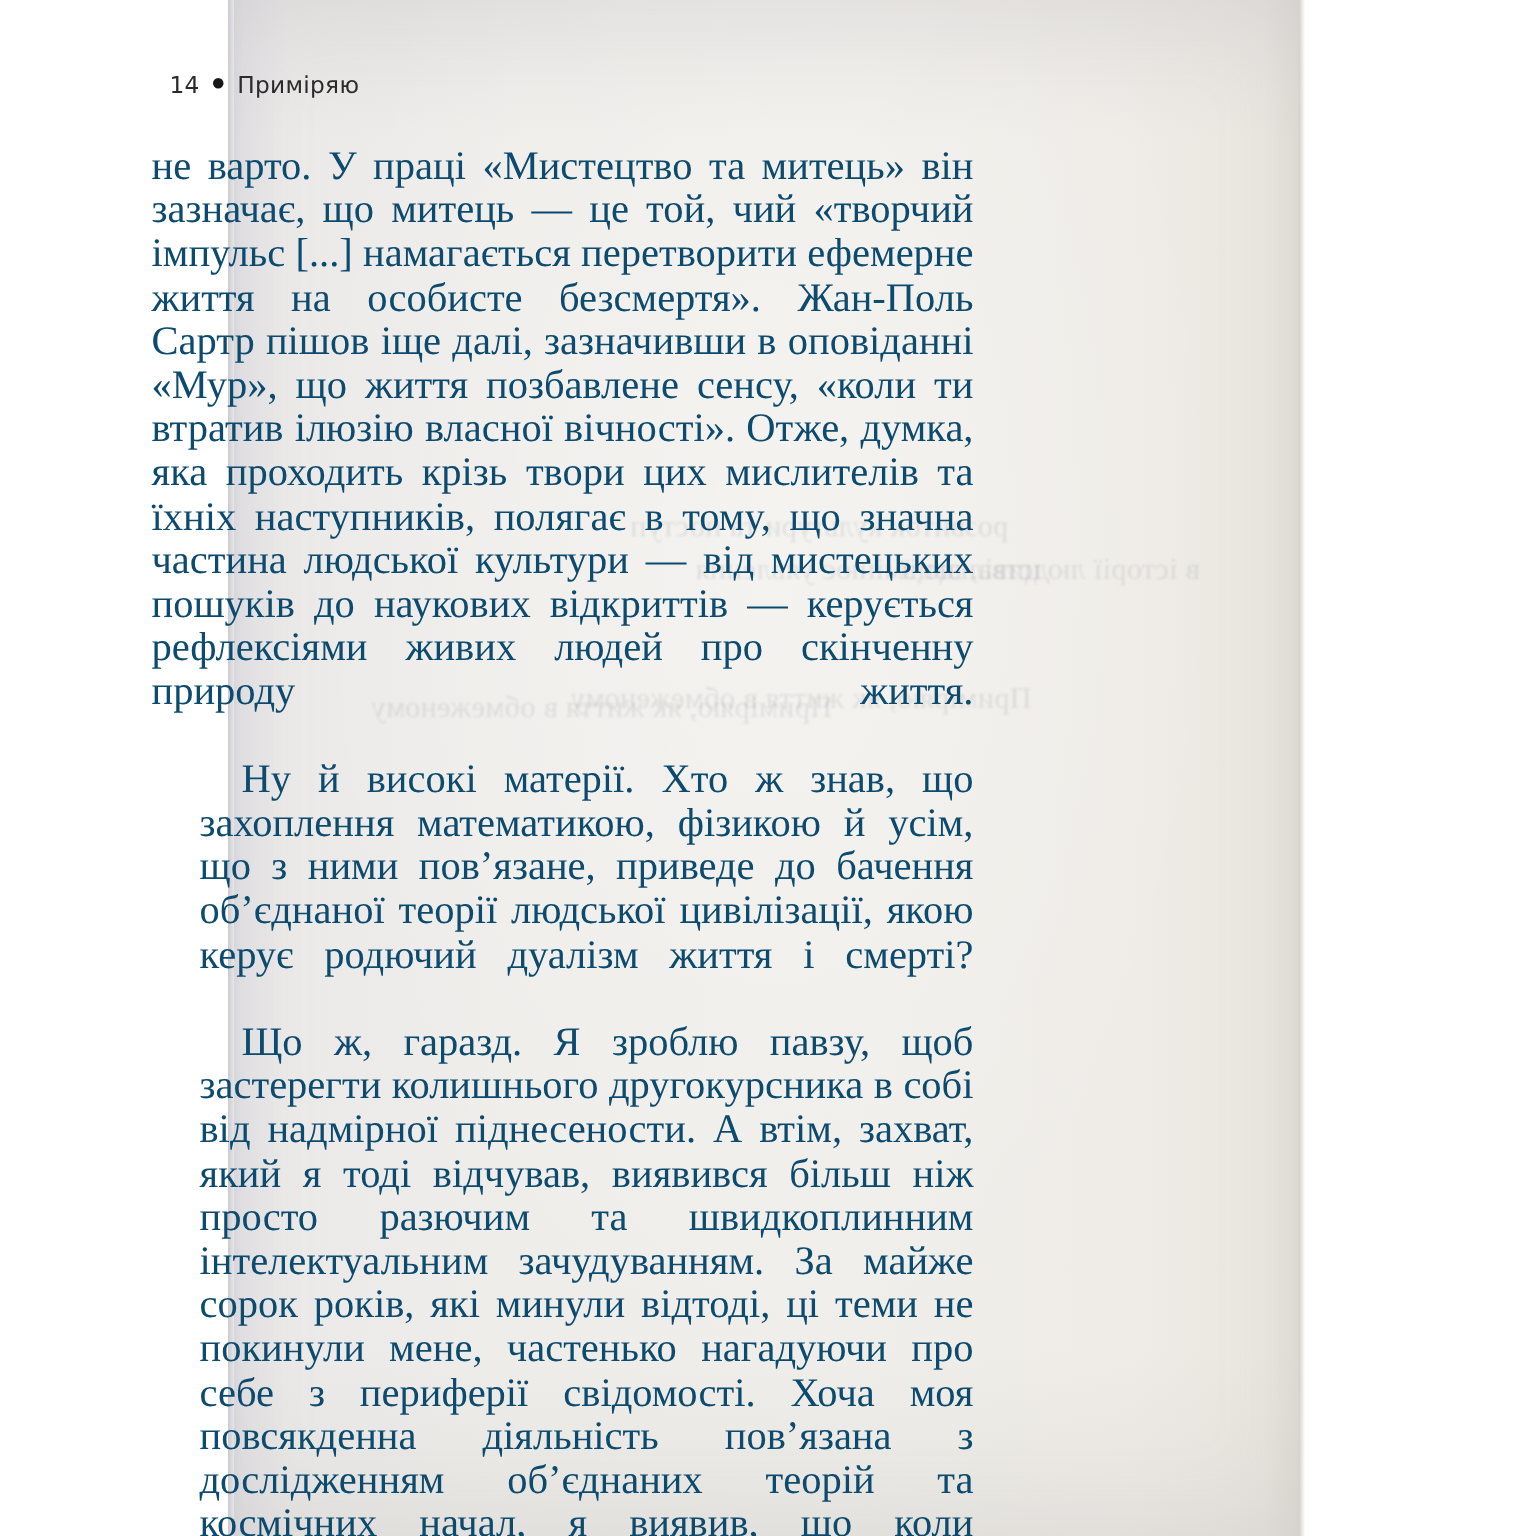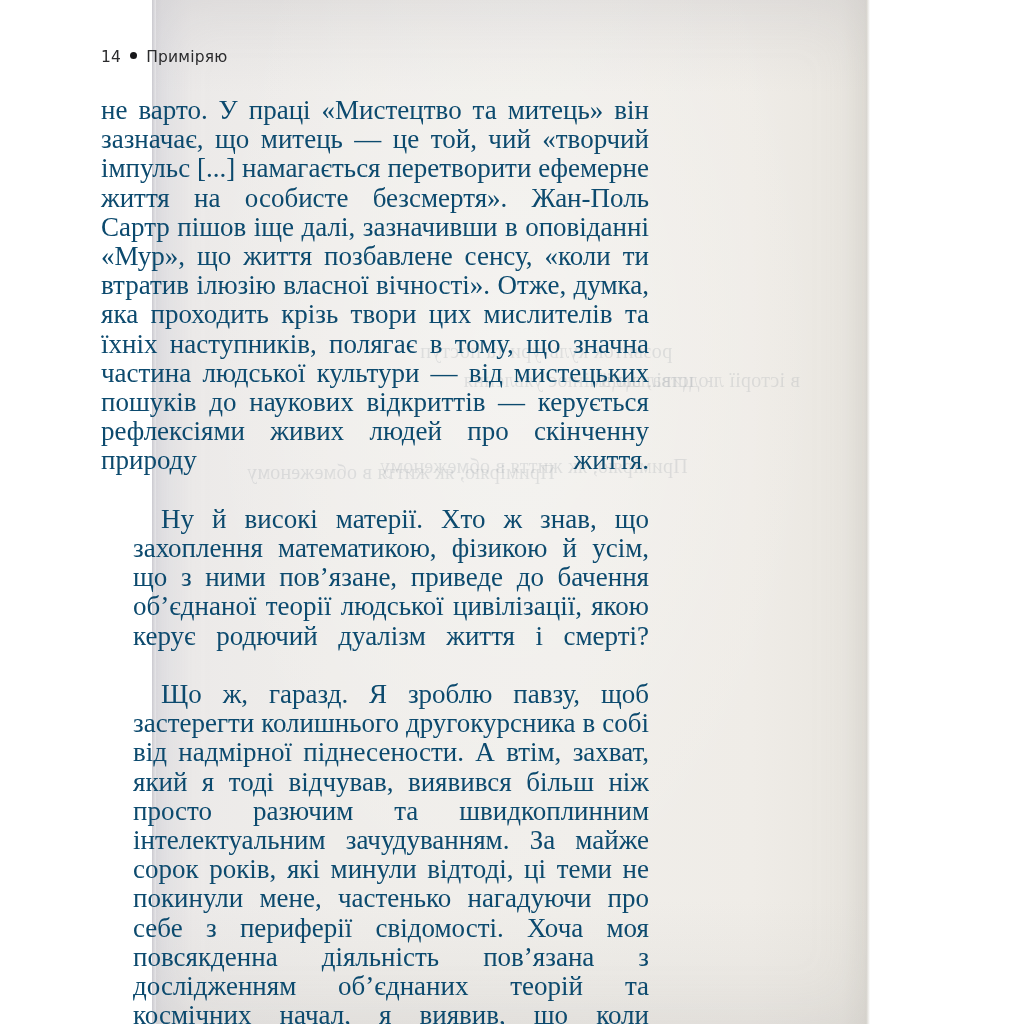--- a/index.html
+++ b/index.html
@@ -79,21 +79,21 @@
     left: 101px;   
     top: 48px;
     width: 548px;  
   }
 
   #running-head {
     font-family: "DejaVu Sans", "Liberation Sans", sans-serif;
     font-size: 15.5px;
     letter-spacing: 0.2px;
     color: #2b2b2d;
-    margin: 0 0 30px 0;
+    margin: 0 0 30px 12px;
     display: flex;
     align-items: baseline;
     gap: 9px;
     white-space: nowrap;
   }
   #running-head .folio { font-weight: 400; }
   #running-head .bullet {
     display: inline-block;
     width: 7px;
     height: 7px;

